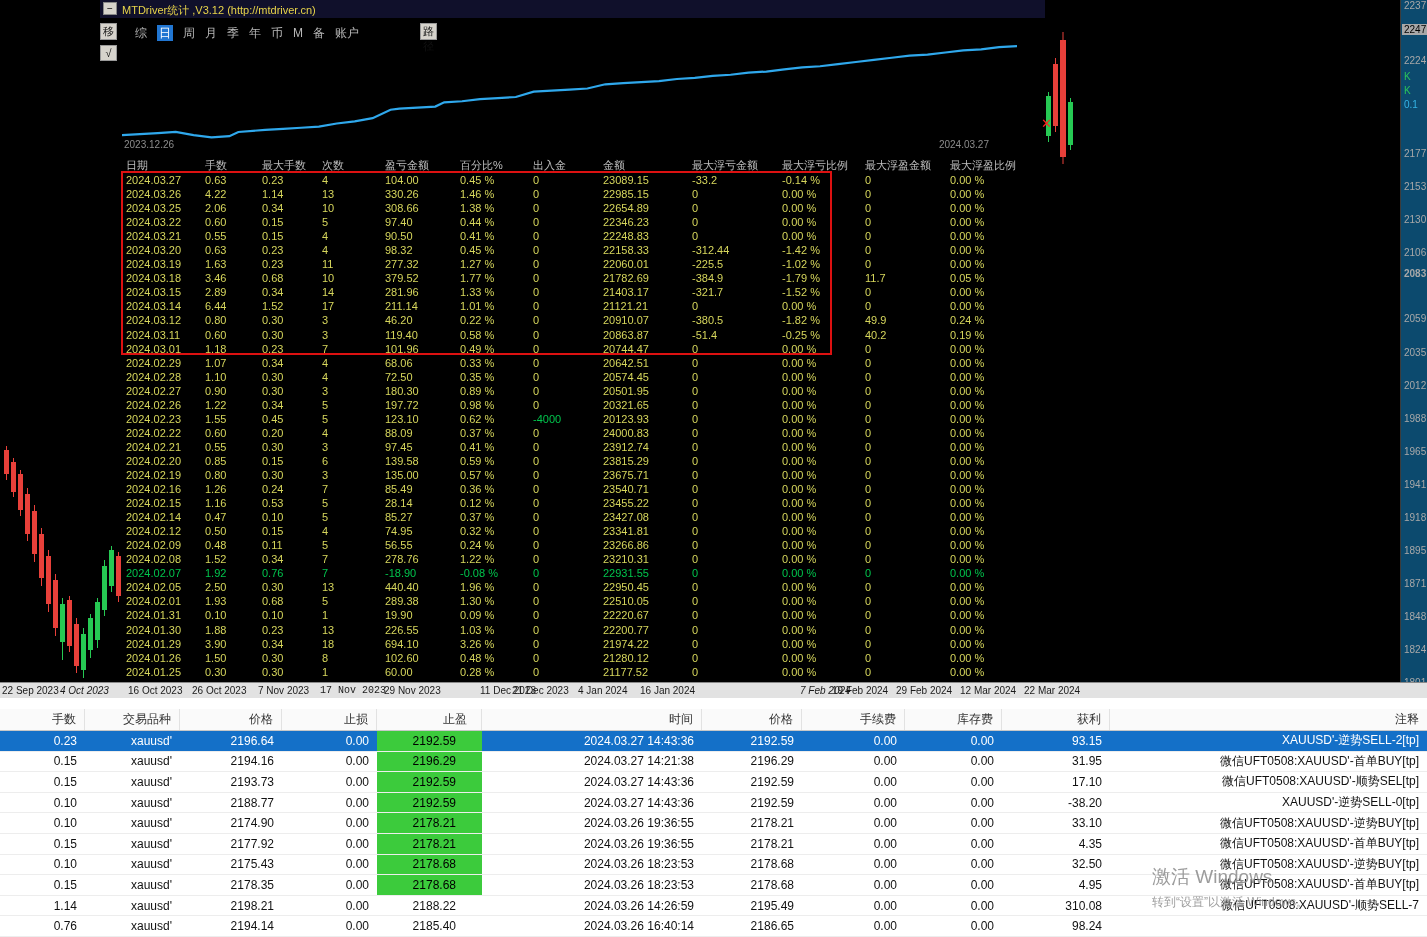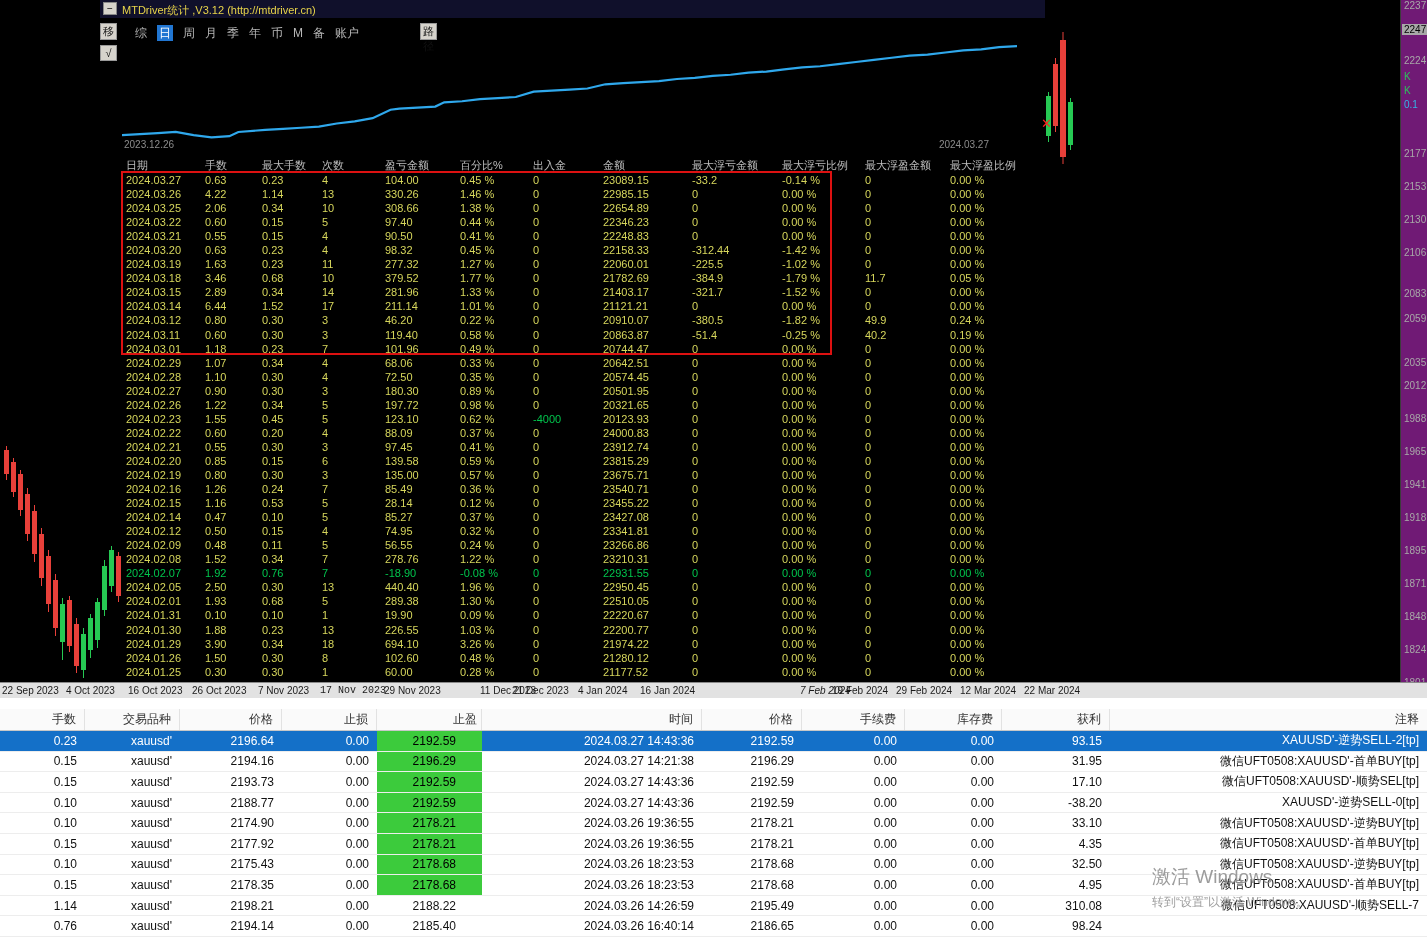--- a/index.html
+++ b/index.html
@@ -3,21 +3,21 @@
 <meta charset="utf-8">
 <style>
   *{margin:0;padding:0;box-sizing:border-box}
   html,body{background:#fff}
   .screen{position:relative;width:1427px;height:937px;background:#000;overflow:hidden;
           font-family:"Liberation Sans","DejaVu Sans",sans-serif;}
   
   #candles-svg{position:absolute;left:0;top:0;width:1402px;height:682px}
   .xmark{position:absolute;left:1041px;top:116px;color:#ff2020;font-size:13px;font-weight:bold;z-index:2}
   
-  .price-axis{position:absolute;left:1400px;top:0;width:27px;height:682px;background:#701a75;border-left:1px solid #3c3c3c;z-index:3}
+  .price-axis{position:absolute;left:1400px;top:0;width:27px;height:682px;background:#0c4a6e;border-left:1px solid #3c3c3c;z-index:3}
   .pa-item{position:absolute;left:3px;font-size:10px;color:#a8a8a8;line-height:11px;white-space:nowrap}
   .pa-item.pa-box{left:1px;background:#a8a8a8;color:#000;padding:0 2px}
   
   .date-axis{position:absolute;left:0;top:682px;width:1427px;height:16px;background:#e2e2e2;border-top:1px solid #8a8a8a;z-index:3}
   .da-item{position:absolute;top:2px;font-size:10px;color:#1a1a1a;white-space:nowrap}
   
   .panel{position:absolute;left:100px;top:0;width:945px;height:681px;z-index:4}
   .titlebar{position:absolute;left:0;top:0;width:100%;height:18px;background:#10102b}
   .min-btn{position:absolute;left:3px;top:2px;width:14px;height:13px;background:#d6d3cc;border:1px solid #888;
            color:#000;font-size:10px;line-height:11px;text-align:center;cursor:pointer}
@@ -43,21 +43,21 @@
   .red-box{position:absolute;left:21px;top:171px;width:711px;height:184px;border:2px solid #dd1111;pointer-events:none}
   
   .trades{position:absolute;left:0;top:698px;width:1427px;height:239px;background:#fff;z-index:4}
   .trow{display:grid;grid-template-columns:85px 95px 102px 95px 105px 220px 100px 103px 97px 108px 1fr;
         height:20.6px;font-size:12px;color:#111;border-bottom:1px solid #ededed;align-items:center}
   .trow.head{margin-top:11px;height:22px;color:#333;background:#fafafa;border-bottom:1px solid #c8c8c8}
   .trow.head .tcell{border-right:1px solid #e2e2e2}
   .trow.head .tcell:last-child{border-right:none}
   .tcell{text-align:right;padding-right:8px;overflow:hidden;white-space:nowrap;height:100%;display:flex;align-items:center;justify-content:flex-end}
   .tcell.tp{padding-right:26px}
-  .trow.head .tcell.tp{padding-right:4px}
+  .trow.head .tcell.tp{padding-right:14px}
   .tcell.tpg{background:#3ccb3c;color:#000}
   .trow.sel{background:#1470c8;color:#fff}
   .trow.sel .tcell.tpg{color:#000}
   
   .watermark{position:absolute;left:1152px;top:864px;color:#8f8f8f;opacity:.88;z-index:6}
   .wm1{font-size:19px}
   .wm2{font-size:12px;margin-top:4px}
 </style>
 </head>
 <body>
@@ -114,37 +114,37 @@
       <span class="pa-item" style="top: 0px;">2237</span>
       <span class="pa-item pa-box" style="top: 24px;">2247</span>
       <span class="pa-item" style="top: 55px;">2224</span>
       <span class="pa-item" style="top: 71px; color: rgb(43, 196, 90);">K</span>
       <span class="pa-item" style="top: 85px; color: rgb(43, 196, 90);">K</span>
       <span class="pa-item" style="top: 99px; color: rgb(53, 180, 230);">0.1</span>
       <span class="pa-item" style="top: 148px;">2177</span>
       <span class="pa-item" style="top: 181px;">2153</span>
       <span class="pa-item" style="top: 214px;">2130</span>
       <span class="pa-item" style="top: 247px;">2106</span>
-      <span class="pa-item" style="top: 288px;">2083</span>
+      <span class="pa-item" style="top: 268px; font-weight: bold;">2083</span>
       <span class="pa-item" style="top: 313px;">2059</span>
-      <span class="pa-item" style="top: 357px;">2035</span>
+      <span class="pa-item" style="top: 347px;">2035</span>
       <span class="pa-item" style="top: 380px;">2012</span>
       <span class="pa-item" style="top: 413px;">1988</span>
       <span class="pa-item" style="top: 446px;">1965</span>
       <span class="pa-item" style="top: 479px;">1941</span>
       <span class="pa-item" style="top: 512px;">1918</span>
       <span class="pa-item" style="top: 545px;">1895</span>
       <span class="pa-item" style="top: 578px;">1871</span>
       <span class="pa-item" style="top: 611px;">1848</span>
       <span class="pa-item" style="top: 644px;">1824</span>
       <span class="pa-item" style="top: 677px;">1801</span>
     </div>
   <div class="date-axis" id="date-axis">
       <span class="da-item" style="left: 2px;">22 Sep 2023</span>
-      <span class="da-item" style="left: 66px;">4 Oct 2023</span>
+      <span class="da-item" style="left: 60px; font-style: italic;">4 Oct 2023</span>
       <span class="da-item" style="left: 128px;">16 Oct 2023</span>
       <span class="da-item" style="left: 192px;">26 Oct 2023</span>
       <span class="da-item" style="left: 258px;">7 Nov 2023</span>
       <span class="da-item" style="left: 320px; font-family: Liberation Mono, monospace;">17 Nov 2023</span>
       <span class="da-item" style="left: 384px;">29 Nov 2023</span>
       <span class="da-item" style="left: 448px; margin-left: 32px;">11 Dec 2023</span>
       <span class="da-item" style="left: 512px;">21 Dec 2023</span>
       <span class="da-item" style="left: 578px;">4 Jan 2024</span>
       <span class="da-item" style="left: 640px;">16 Jan 2024</span>
       <span class="da-item" style="left: 704px; margin-top: 29px;">26 Jan 2024</span>

